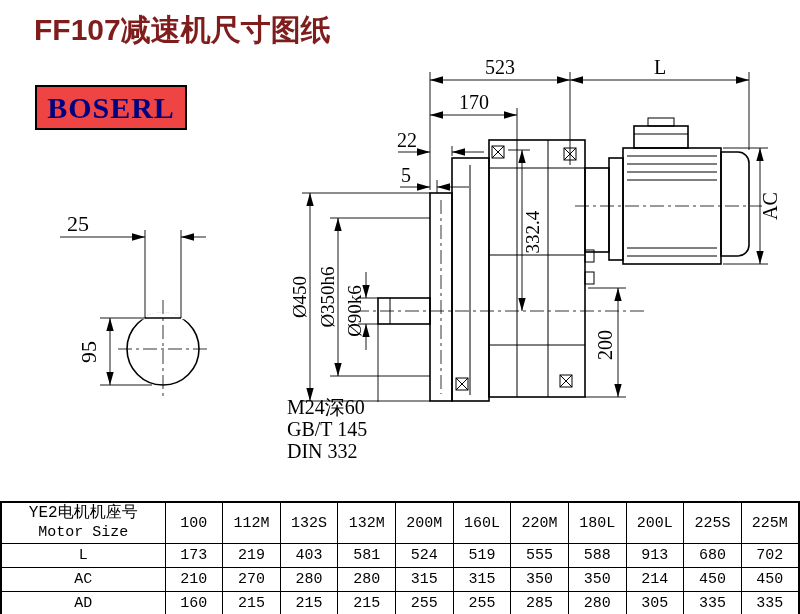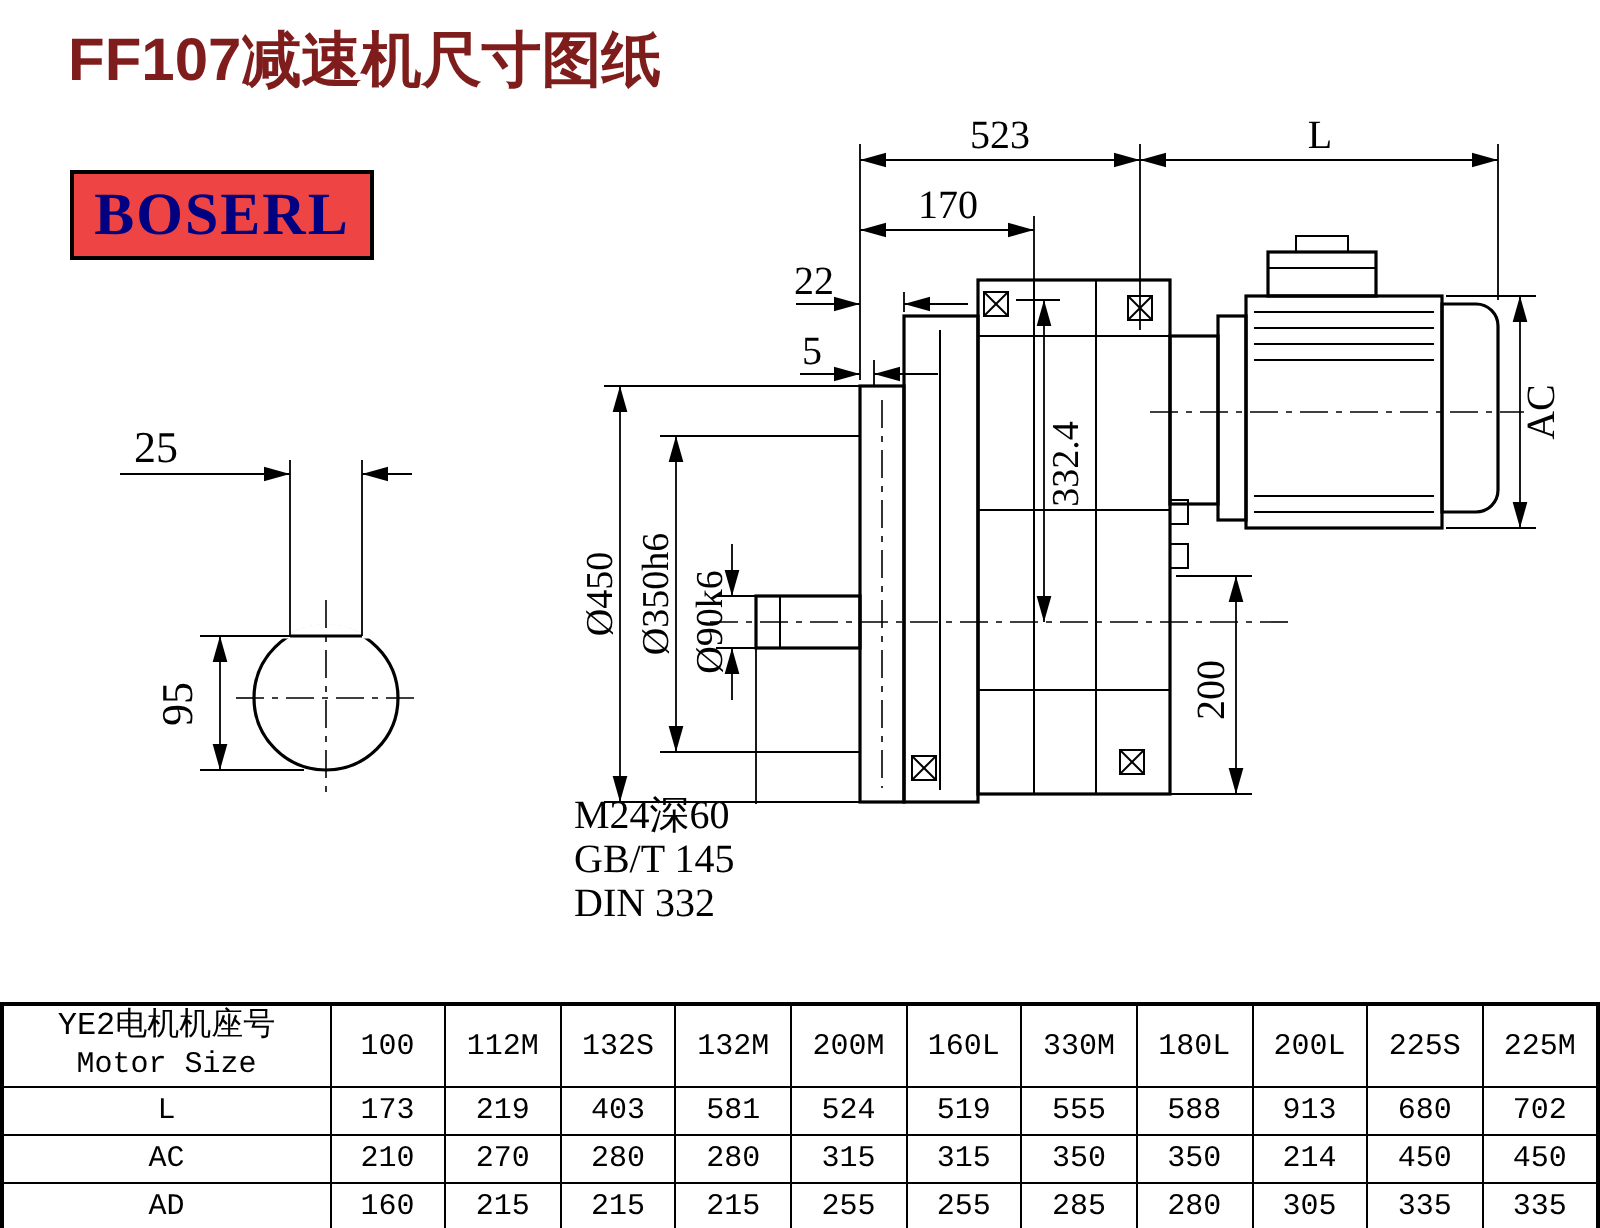--- a/index.html
+++ b/index.html
@@ -194,21 +194,21 @@
         <td class="hcell">
           <div class="cn">YE2电机机座号</div>
           <div class="en">Motor Size</div>
         </td>
         <td>100</td>
         <td>112M</td>
         <td>132S</td>
         <td>132M</td>
         <td>200M</td>
         <td>160L</td>
-        <td>330M</td>
+        <td>220M</td>
         <td>180L</td>
         <td>200L</td>
         <td>225S</td>
         <td>225M</td>
       </tr>
       <tr>
         <td>L</td>
         <td>173</td>
         <td>219</td>
         <td>403</td>

